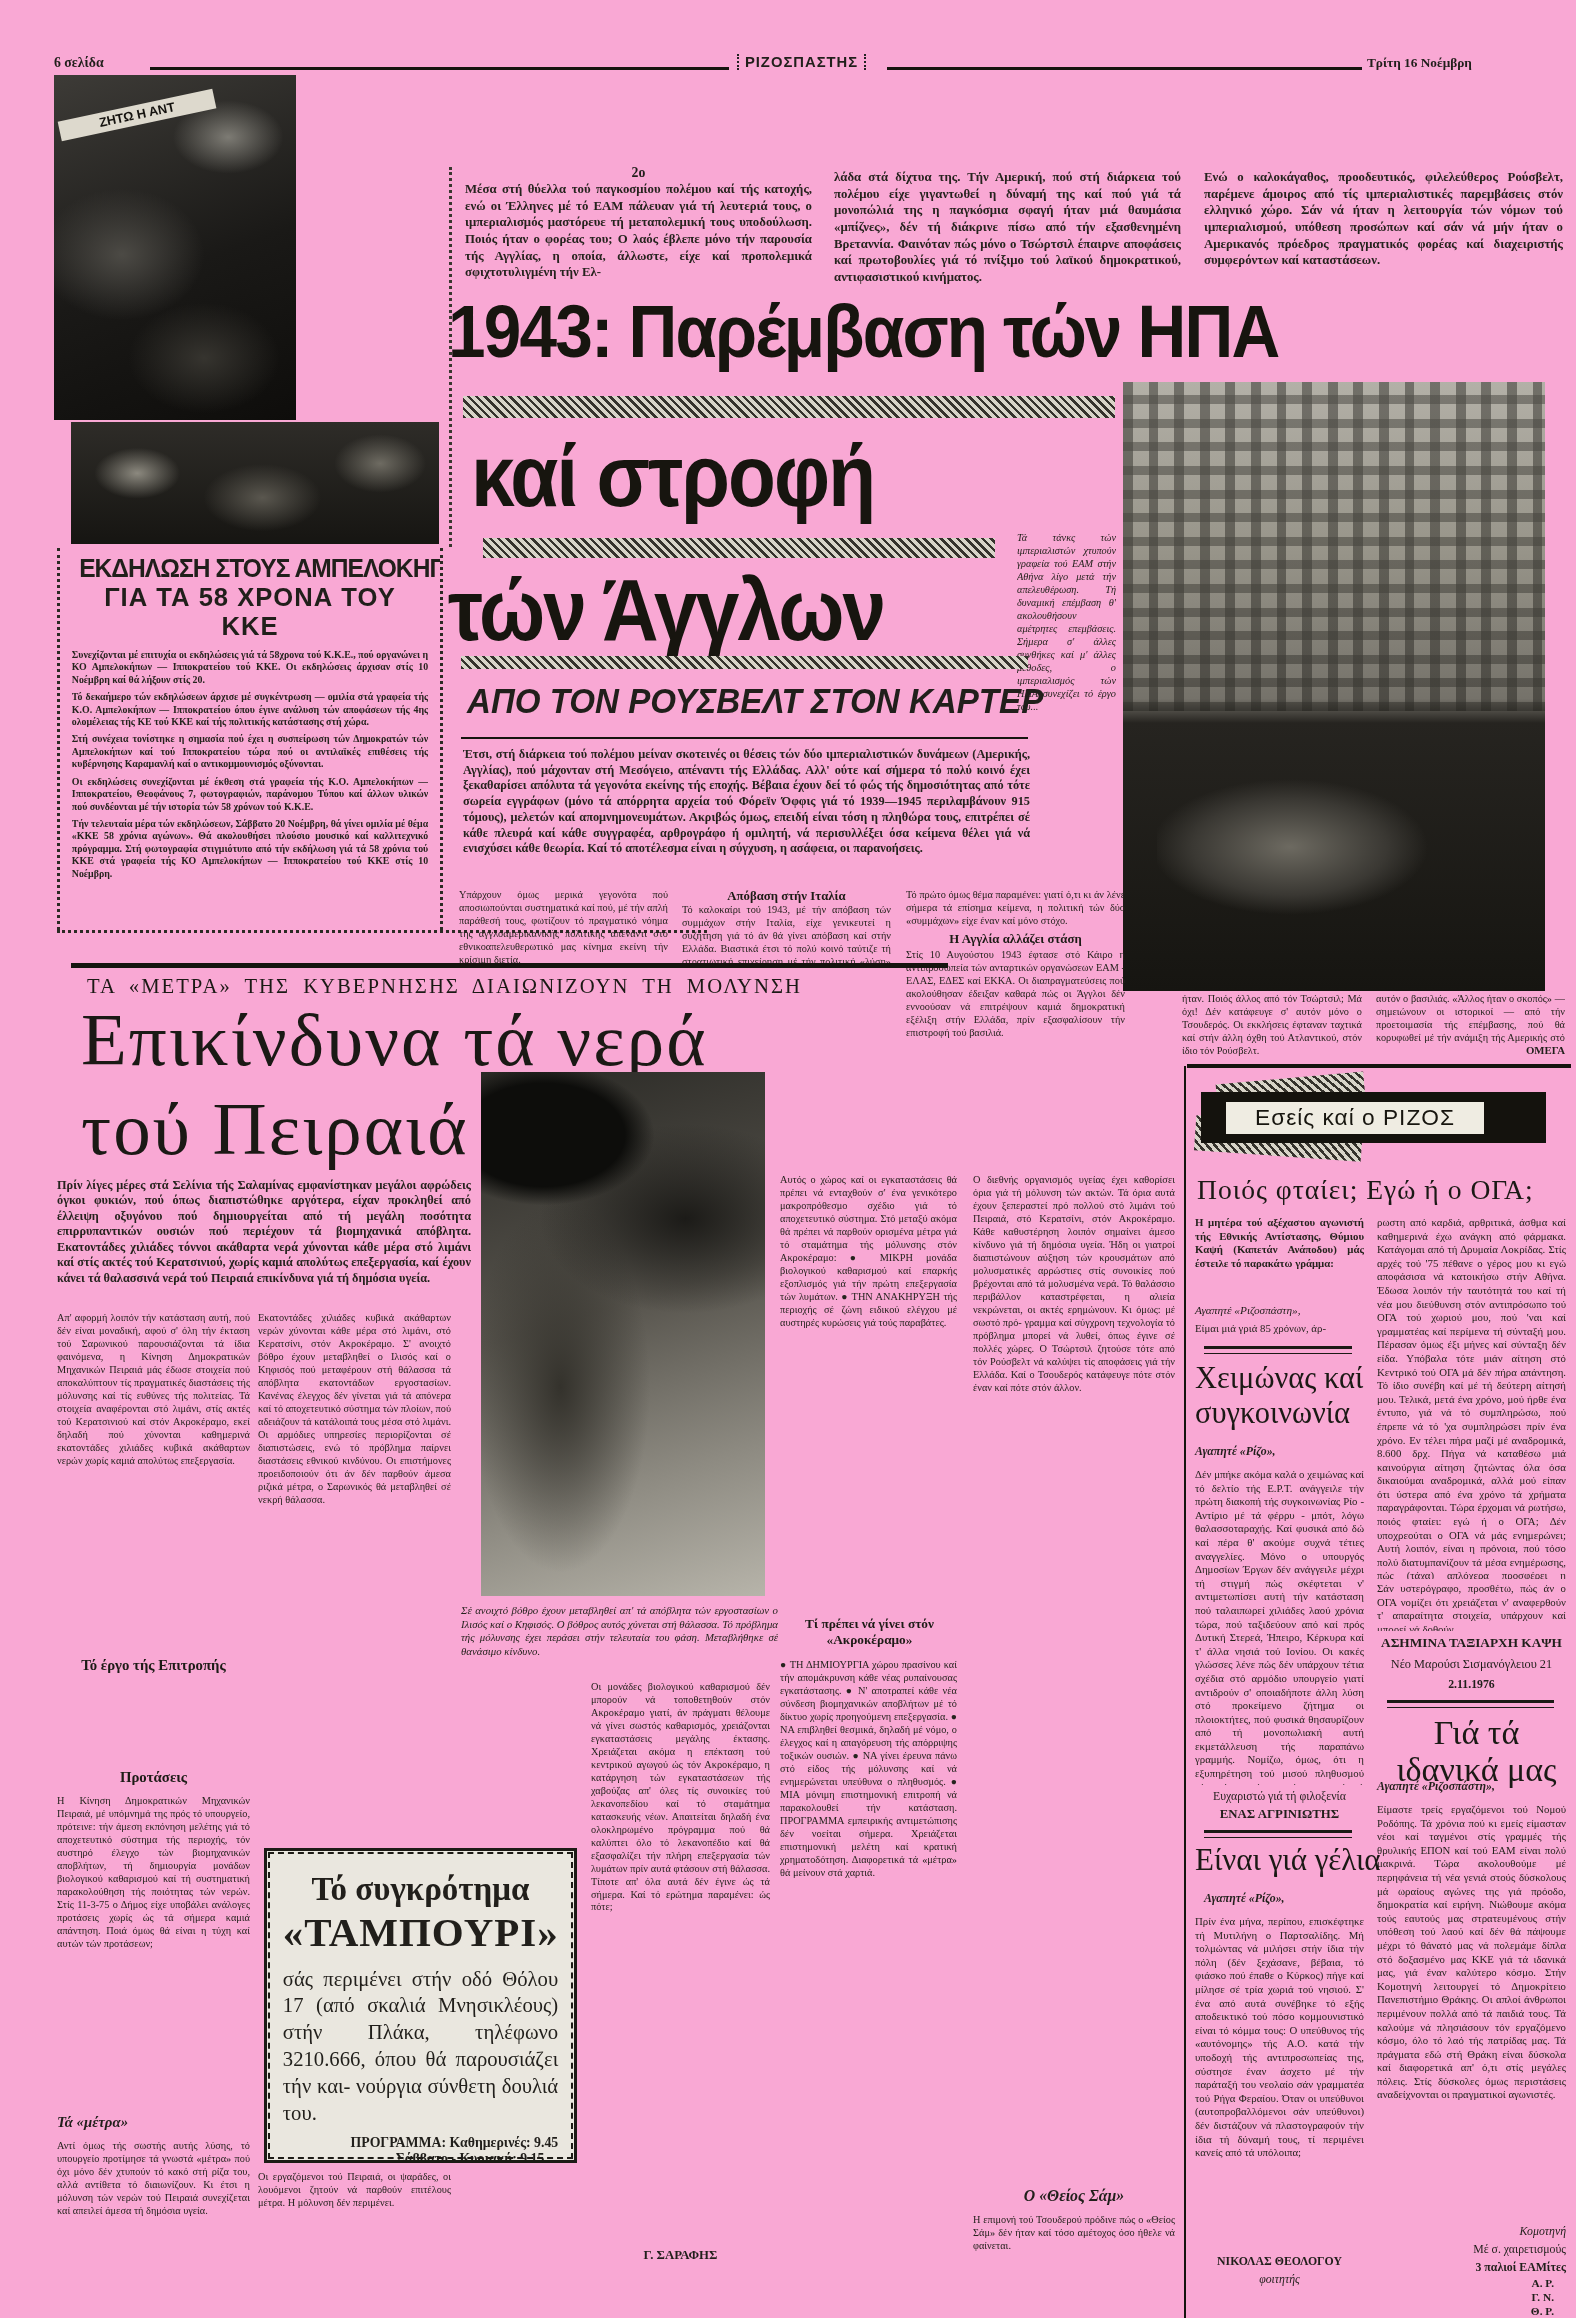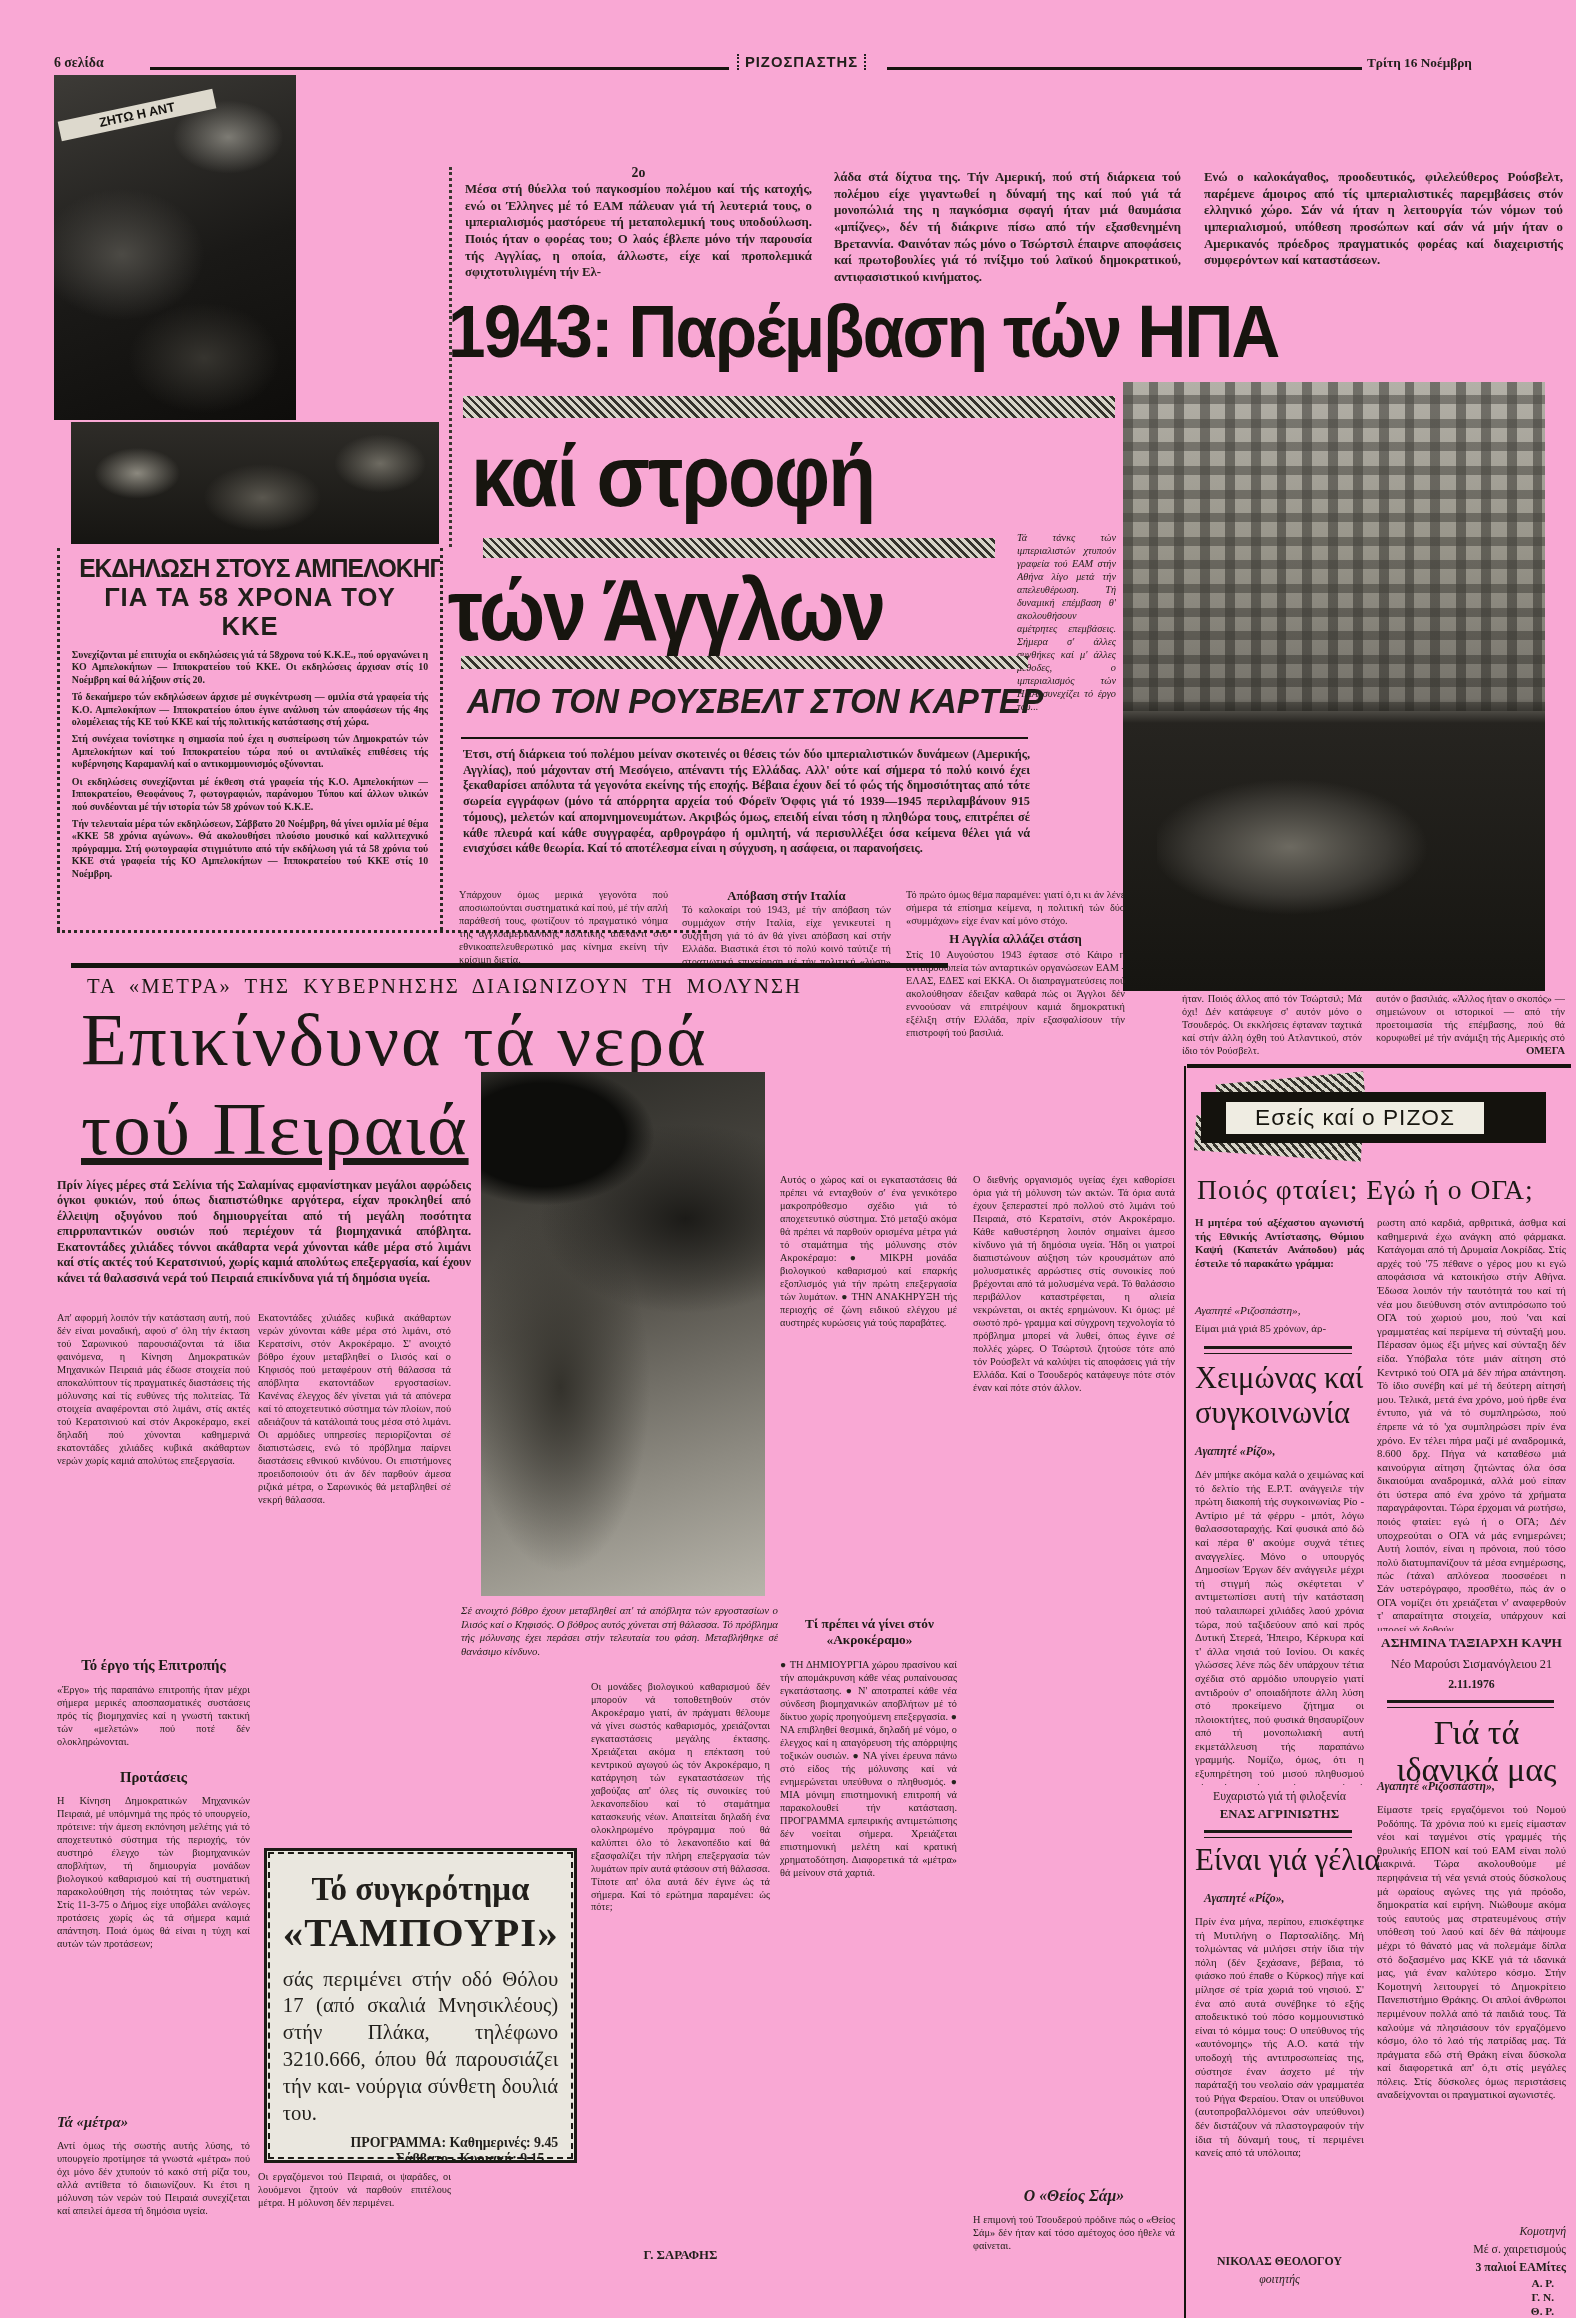--- a/index.html
+++ b/index.html
@@ -110,30 +110,29 @@
   </div>
   <div class="abs bt" style="left:1182px;top:993px;width:180px;height:71px;">ήταν. Ποιός άλλος από τόν Τσώρτσιλ; Μά όχι! Δέν κατάφευγε σ' αυτόν μόνο ο Τσουδερός. Οι εκκλήσεις έφταναν ταχτικά καί στήν άλλη όχθη τού Ατλαντικού, στόν ίδιο τόν Ρούσβελτ.</div>
   <div class="abs" style="left:1376px;top:993px;width:189px;height:71px;overflow:hidden;">
     <div class="bt" style="height:51px;">αυτόν ο βασιλιάς. «Άλλος ήταν ο σκοπός» — σημειώνουν οι ιστορικοί — από τήν προετοιμασία τής επέμβασης, πού θά κορυφωθεί μέ τήν ανάμιξη τής Αμερικής στό Δεκέμβρη.</div>
     <div style="text-align:right;font:bold 10.8px 'Liberation Serif',serif;">ΟΜΕΓΑ</div>
   </div>
 
   <div class="abs rule" style="left:71px;top:963px;width:877px;height:4.9px;"></div>
   <div class="abs serifhead" style="left:87px;top:975px;font-size:20.7px;letter-spacing:2px;word-spacing:5.9px;">ΤΑ «ΜΕΤΡΑ» ΤΗΣ ΚΥΒΕΡΝΗΣΗΣ ΔΙΑΙΩΝΙΖΟΥΝ ΤΗ ΜΟΛΥΝΣΗ</div>
   <div class="abs serifhead" style="left:81px;top:997px;font-size:75px;letter-spacing:2px;">Επικίνδυνα τά νερά</div>
-  <div class="abs serifhead" style="left:81px;top:1086px;font-size:75px;letter-spacing:2px;text-decoration:underline;">τού Πειραιά</div>
+  <div class="abs serifhead" style="left:81px;top:1086px;font-size:75px;letter-spacing:2px;">τού Πειραιά</div>
 
   <div class="abs photo photoD" style="left:481px;top:1072px;width:284px;height:524px;"></div>
   <div class="abs bt cap" style="left:461px;top:1604px;width:317px;height:63px;font-size:10.8px;">Σέ ανοιχτό βόθρο έχουν μεταβληθεί απ' τά απόβλητα τών εργοστασίων ο Ιλισός καί ο Κηφισός. Ο βόθρος αυτός χύνεται στή θάλασσα. Τό πρόβλημα τής μόλυνσης έχει περάσει στήν τελευταία του φάση. Μεταβλήθηκε σέ θανάσιμο κίνδυνο.</div>
 
   <div class="abs bt btb" style="left:57px;top:1178px;width:414px;height:128px;font-size:12.3px;line-height:1.26;">Πρίν λίγες μέρες στά Σελίνια τής Σαλαμίνας εμφανίστηκαν μεγάλοι αφρώδεις όγκοι φυκιών, πού όπως διαπιστώθηκε αργότερα, είχαν προκληθεί από έλλειψη οξυγόνου πού δημιουργείται από τή μεγάλη ποσότητα επιρρυπαντικών ουσιών πού περιέχουν τά βιομηχανικά απόβλητα. Εκατοντάδες χιλιάδες τόννοι ακάθαρτα νερά χύνονται κάθε μέρα στό λιμάνι καί στίς ακτές τού Κερατσινιού, χωρίς καμιά απολύτως επεξεργασία, καί έχουν κάνει τά θαλασσινά νερά τού Πειραιά επικίνδυνα γιά τή δημόσια υγεία.</div>
 
   <div class="abs bt" style="left:57px;top:1312px;width:193px;height:341px;">Απ' αφορμή λοιπόν τήν κατάσταση αυτή, πού δέν είναι μοναδική, αφού σ' όλη τήν έκταση τού Σαρωνικού παρουσιάζονται τά ίδια φαινόμενα, η Κίνηση Δημοκρατικών Μηχανικών Πειραιά μάς έδωσε στοιχεία πού αποκαλύπτουν τίς πραγματικές διαστάσεις τής μόλυνσης καί τίς ευθύνες τής πολιτείας. Τά στοιχεία αναφέρονται στό λιμάνι, στίς ακτές τού Κερατσινιού καί στόν Ακροκέραμο, εκεί δηλαδή πού χύνονται καθημερινά εκατοντάδες χιλιάδες κυβικά ακάθαρτων νερών χωρίς καμιά απολύτως επεξεργασία.</div>
   <div class="abs subh" style="left:57px;top:1657px;width:193px;font-size:14.8px;">Τό έργο τής Επιτροπής</div>
-  <div class="abs bt" style="left:57px;top:1684px;width:193px;height:81px;">«Έργο» τής παραπάνω επιτροπής ήταν μέχρι σήμερα μερικές αποσπασματικές συστάσεις πρός τίς βιομηχανίες καί η γνωστή τακτική τών «μελετών» πού ποτέ δέν ολοκληρώνονται.</div>
   <div class="abs subh" style="left:57px;top:1769px;width:193px;font-size:14.8px;">Προτάσεις</div>
   <div class="abs bt" style="left:57px;top:1795px;width:193px;height:313px;">Η Κίνηση Δημοκρατικών Μηχανικών Πειραιά, μέ υπόμνημά της πρός τό υπουργείο, πρότεινε: τήν άμεση εκπόνηση μελέτης γιά τό αποχετευτικό σύστημα τής περιοχής, τόν αυστηρό έλεγχο τών βιομηχανικών αποβλήτων, τή δημιουργία μονάδων βιολογικού καθαρισμού καί τή συστηματική παρακολούθηση τής ποιότητας τών νερών. Στίς 11-3-75 ο Δήμος είχε υποβάλει ανάλογες προτάσεις χωρίς ώς τά σήμερα καμιά απάντηση. Ποιά όμως θά είναι η τύχη καί αυτών τών προτάσεων;</div>
   <div class="abs" style="left:57px;top:2114px;width:193px;font:bold italic 14.8px 'Liberation Serif',serif;">Τά «μέτρα»</div>
   <div class="abs bt" style="left:57px;top:2140px;width:193px;height:156px;">Αντί όμως τής σωστής αυτής λύσης, τό υπουργείο προτίμησε τά γνωστά «μέτρα» πού όχι μόνο δέν χτυπούν τό κακό στή ρίζα του, αλλά αντίθετα τό διαιωνίζουν. Κι έτσι η μόλυνση τών νερών τού Πειραιά συνεχίζεται καί απειλεί άμεσα τή δημόσια υγεία.</div>
 
   <div class="abs bt" style="left:258px;top:1312px;width:193px;height:528px;">Εκατοντάδες χιλιάδες κυβικά ακάθαρτων νερών χύνονται κάθε μέρα στό λιμάνι, στό Κερατσίνι, στόν Ακροκέραμο. Σ' ανοιχτό βόθρο έχουν μεταβληθεί ο Ιλισός καί ο Κηφισός πού μεταφέρουν στή θάλασσα τά απόβλητα εκατοντάδων εργοστασίων. Κανένας έλεγχος δέν γίνεται γιά τά απόνερα καί τό αποχετευτικό σύστημα τών πλοίων, πού αδειάζουν τά κατάλοιπά τους μέσα στό λιμάνι. Οι αρμόδιες υπηρεσίες περιορίζονται σέ διαπιστώσεις, ενώ τό πρόβλημα παίρνει διαστάσεις εθνικού κινδύνου. Οι επιστήμονες προειδοποιούν ότι άν δέν παρθούν άμεσα ριζικά μέτρα, ο Σαρωνικός θά μεταβληθεί σέ νεκρή θάλασσα.</div>
   <div class="abs bt" style="left:258px;top:2171px;width:193px;height:122px;">Οι εργαζόμενοι τού Πειραιά, οι ψαράδες, οι λουόμενοι ζητούν νά παρθούν επιτέλους μέτρα. Η μόλυνση δέν περιμένει.</div>
 
   <div class="abs bt" style="left:591px;top:1681px;width:179px;height:558px;">Οι μονάδες βιολογικού καθαρισμού δέν μπορούν νά τοποθετηθούν στόν Ακροκέραμο γιατί, άν πράγματι θέλουμε νά γίνει σωστός καθαρισμός, χρειάζονται εγκαταστάσεις μεγάλης έκτασης. Χρειάζεται ακόμα η επέκταση τού κεντρικού αγωγού ώς τόν Ακροκέραμο, η κατάργηση τών εγκαταστάσεων τής χαβούζας απ' όλες τίς συνοικίες τού λεκανοπεδίου καί τό σταμάτημα κατασκευής νέων. Απαιτείται δηλαδή ένα ολοκληρωμένο πρόγραμμα πού θά καλύπτει όλο τό λεκανοπέδιο καί θά εξασφαλίζει τήν πλήρη επεξεργασία τών λυμάτων πρίν αυτά φτάσουν στή θάλασσα. Τίποτε απ' όλα αυτά δέν έγινε ώς τά σήμερα. Καί τό ερώτημα παραμένει: ώς πότε;</div>
   <div class="abs sig" style="left:591px;top:2248px;width:179px;font-size:12.8px;font-family:'Liberation Serif',serif;">Γ. ΣΑΡΑΦΗΣ</div>

